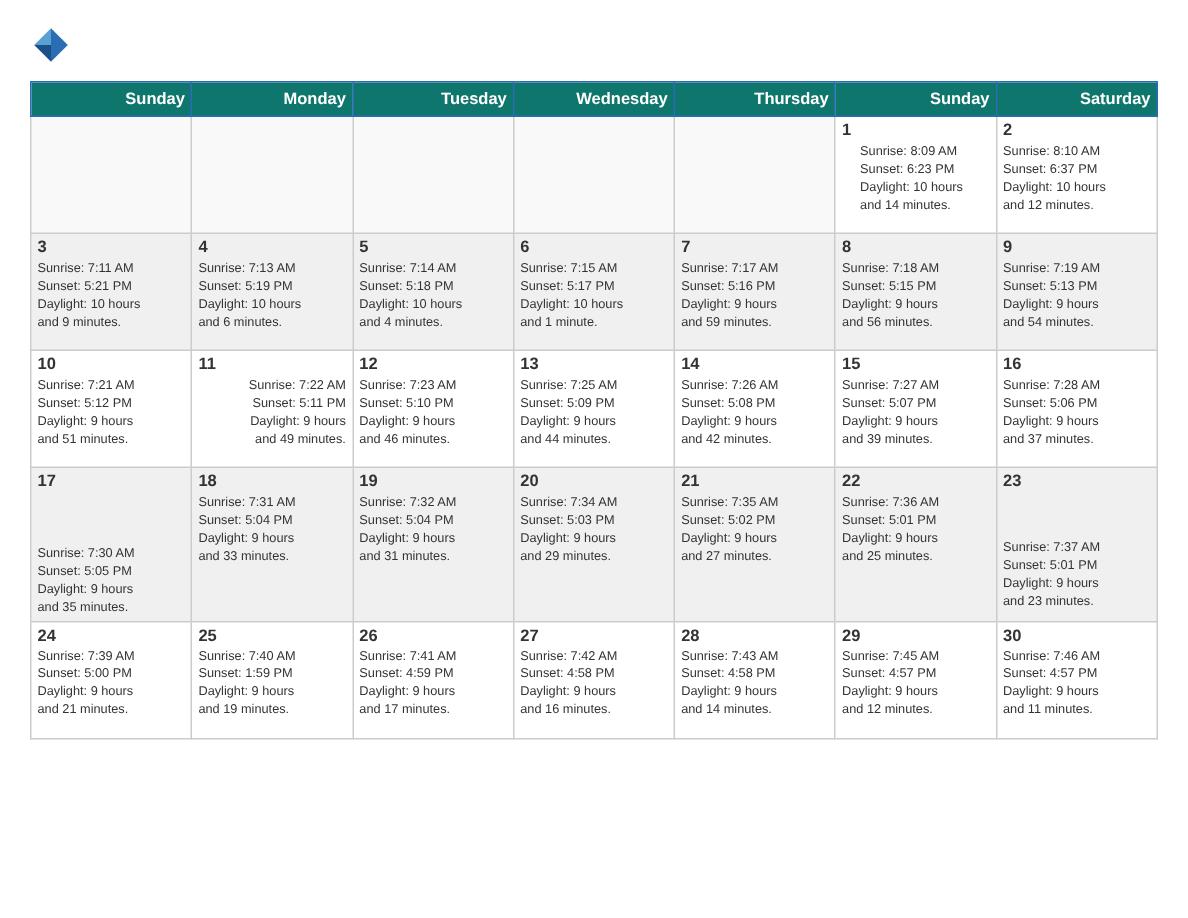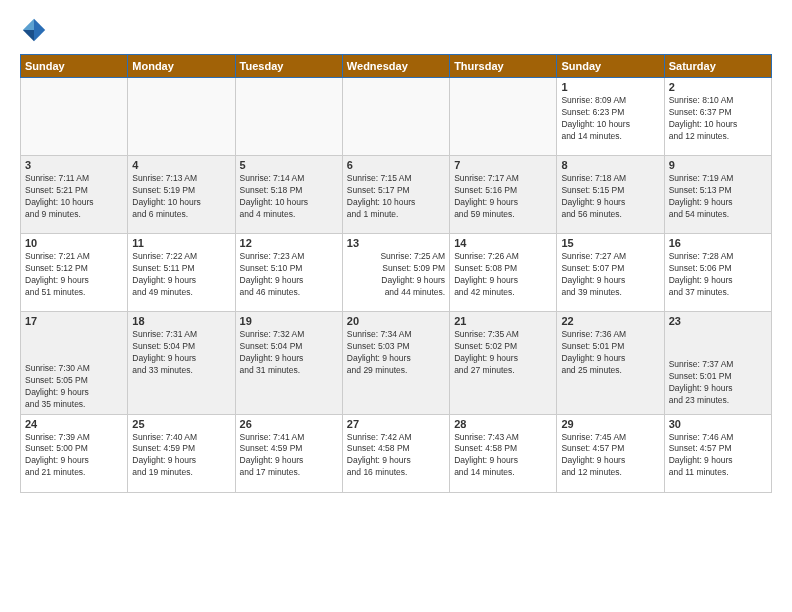--- a/index.html
+++ b/index.html
@@ -49,26 +49,26 @@
     .location {
       font-size: 14px;
       color: #555;
       margin-top: 2px;
     }
     .calendar {
       width: 100%;
       border-collapse: collapse;
     }
     .calendar th {
-      background: #a16207;
+      background: #0f766e;
       color: #fff;
       font-size: 11px;
       font-weight: bold;
       padding: 5px 4px;
-      text-align: left;
+      text-align: right;
       border: 1px solid #2a6db5;
     }
     .calendar td {
       border: 1px solid #ccc;
       vertical-align: top;
       padding: 3px 4px;
       font-size: 9px;
       color: #333;
       width: calc(100% / 7);
       height: 78px;
@@ -129,21 +129,21 @@
     </thead>
     <tbody id="calendar-body">
     <tr>
           <td class="empty"></td>
           <td class="empty"></td>
           <td class="empty"></td>
           <td class="empty"></td>
           <td class="empty"></td>
           <td>
             <span class="day-number">1</span>
-            <div class="day-info" style="white-space: pre-line;">Sunrise: 8:09 AM
+            <div class="day-info" style="white-space: pre-line; margin-left: 12px;">Sunrise: 8:09 AM
 Sunset: 6:23 PM
 Daylight: 10 hours
 and 14 minutes.</div>
           </td>
           <td>
             <span class="day-number">2</span>
             <div class="day-info" style="white-space: pre-line;">Sunrise: 8:10 AM
 Sunset: 6:37 PM
 Daylight: 10 hours
 and 12 minutes.</div>
@@ -203,35 +203,35 @@
         <tr>
           <td>
             <span class="day-number">10</span>
             <div class="day-info" style="white-space: pre-line;">Sunrise: 7:21 AM
 Sunset: 5:12 PM
 Daylight: 9 hours
 and 51 minutes.</div>
           </td>
           <td>
             <span class="day-number">11</span>
-            <div class="day-info" style="white-space: pre-line;">Sunrise: 7:22 AM
+            <div class="day-info" style="white-space: pre-line; text-align: right;">Sunrise: 7:22 AM
 Sunset: 5:11 PM
 Daylight: 9 hours
 and 49 minutes.</div>
           </td>
           <td>
             <span class="day-number">12</span>
             <div class="day-info" style="white-space: pre-line;">Sunrise: 7:23 AM
 Sunset: 5:10 PM
 Daylight: 9 hours
 and 46 minutes.</div>
           </td>
           <td>
             <span class="day-number">13</span>
-            <div class="day-info" style="white-space: pre-line; text-align: right;">Sunrise: 7:25 AM
+            <div class="day-info" style="white-space: pre-line;">Sunrise: 7:25 AM
 Sunset: 5:09 PM
 Daylight: 9 hours
 and 44 minutes.</div>
           </td>
           <td>
             <span class="day-number">14</span>
             <div class="day-info" style="white-space: pre-line;">Sunrise: 7:26 AM
 Sunset: 5:08 PM
 Daylight: 9 hours
 and 42 minutes.</div>
@@ -306,21 +306,21 @@
           <td>
             <span class="day-number">24</span>
             <div class="day-info" style="white-space: pre-line;">Sunrise: 7:39 AM
 Sunset: 5:00 PM
 Daylight: 9 hours
 and 21 minutes.</div>
           </td>
           <td>
             <span class="day-number">25</span>
             <div class="day-info" style="white-space: pre-line;">Sunrise: 7:40 AM
-Sunset: 4:59 PM
+Sunset: 1:59 PM
 Daylight: 9 hours
 and 19 minutes.</div>
           </td>
           <td>
             <span class="day-number">26</span>
             <div class="day-info" style="white-space: pre-line;">Sunrise: 7:41 AM
 Sunset: 4:59 PM
 Daylight: 9 hours
 and 17 minutes.</div>
           </td>

